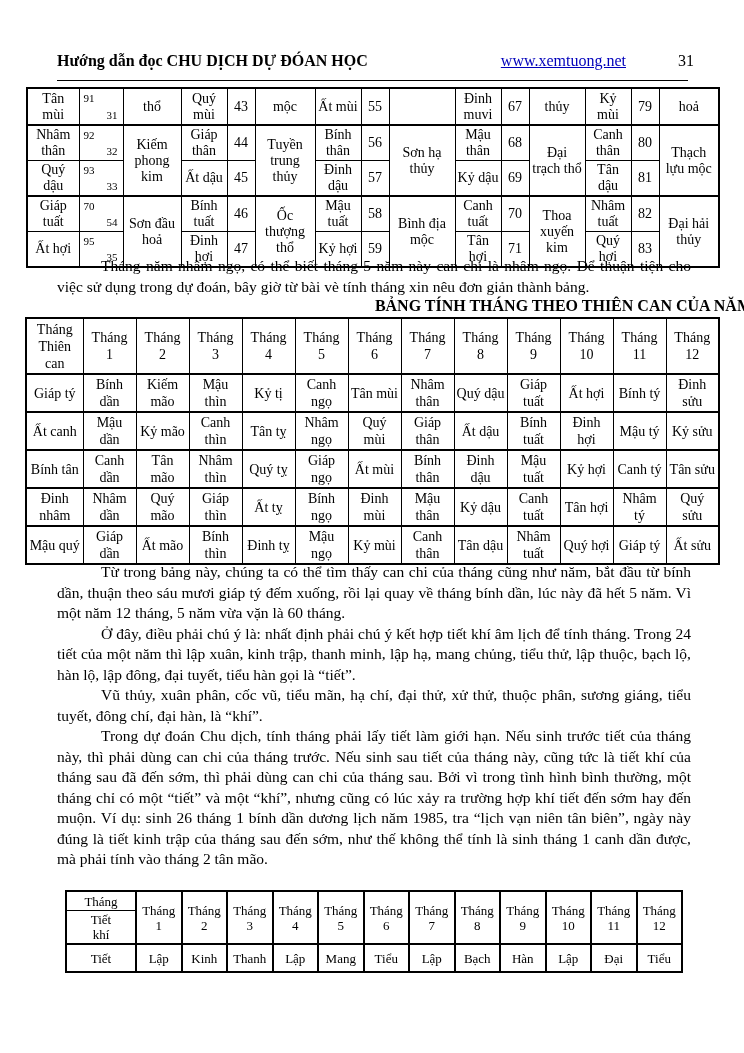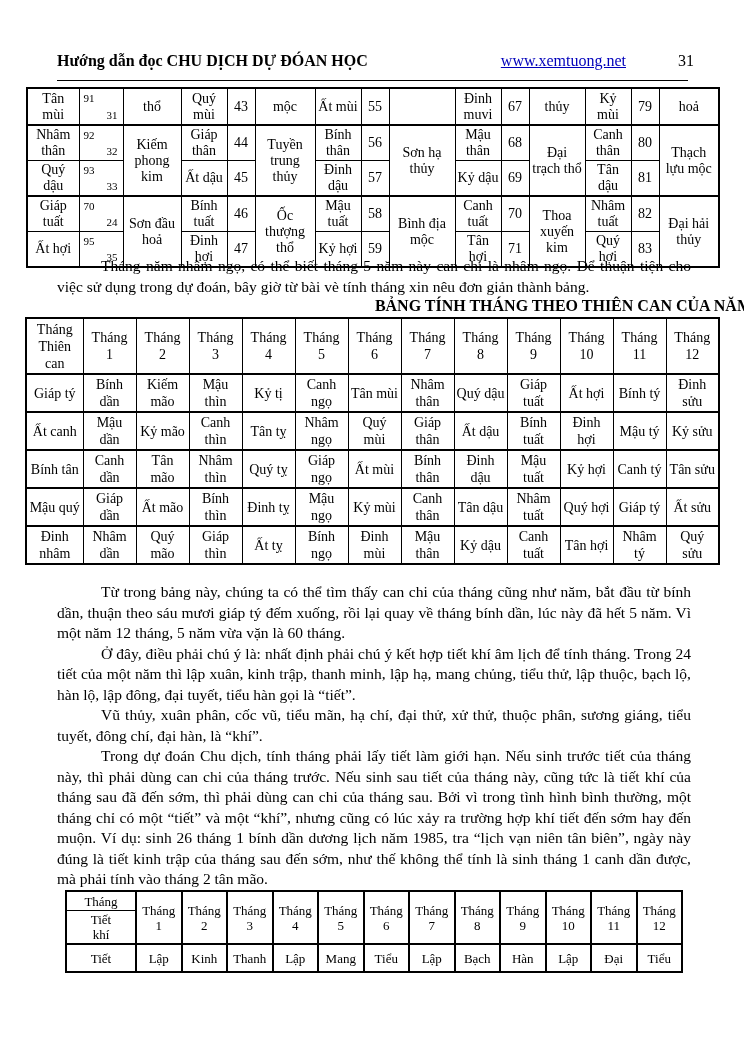--- a/index.html
+++ b/index.html
@@ -28,21 +28,21 @@
   .top-table .nt{position:absolute;top:1px;left:4px;}
   .top-table .nb{position:absolute;bottom:1px;right:5px;}
   
   .p-intro{position:absolute;left:57px;width:634px;top:255px;font-size:15.5px;line-height:21px;text-align:justify;text-indent:44px;margin:0;}
   .sec-heading{position:absolute;left:8px;width:744px;top:297px;text-align:right;font-size:16px;font-weight:bold;}
   .month-table{position:absolute;left:25px;top:317px;width:693px;height:243px;font-size:14px;line-height:17px;border:2.5px solid #000;}
   .month-table tr{border-bottom:2px solid #000;}
   .month-table th{border-bottom:2.5px solid #000;}
   .month-table .mw,.month-table .mn{display:block;}
   
-  .body-text{position:absolute;left:57px;width:634px;top:562px;font-size:15.5px;line-height:20.5px;text-align:justify;margin-top:20px;}
+  .body-text{position:absolute;left:57px;width:634px;top:562px;font-size:15.5px;line-height:20.5px;text-align:justify;}
   .body-text p{margin:0;text-indent:44px;}
   
   .tiet-table{position:absolute;left:65px;top:890px;width:616px;height:79px;font-size:13px;line-height:15px;border:2.5px solid #000;}
   .tiet-table td,.tiet-table th{border:2px solid #000;padding:0;}
   .tiet-table .t-corner{padding:0;}
   .tc-top{border-bottom:1px solid #000;padding:1px 0;}
   .tc-bot{padding:1px 0;white-space:pre-line;}
   .tiet-table .mw,.tiet-table .mn{display:block;}
   .tiet-table .trow td{height:26px;}
 </style>
@@ -129,21 +129,21 @@
       <td>57</td>
       <td class="cc">Kỷ dậu</td>
       <td>69</td>
       <td class="cc">Tân dậu</td>
       <td>81</td>
     </tr>
     <tr style="height:32px">
       <td class="cc">Giáp tuất</td>
       <td class="num">
             <span class="nt">70</span>
-            <span class="nb">24</span>
+            <span class="nb">54</span>
           </td>
       <td class="el" rowspan="2">Sơn đầu hoả</td>
       <td class="cc">Bính tuất</td>
       <td>46</td>
       <td class="el" rowspan="2">Ốc thượng thổ</td>
       <td class="cc">Mậu tuất</td>
       <td>58</td>
       <td class="el" rowspan="2">Bình địa mộc</td>
       <td class="cc">Canh tuất</td>
       <td>70</td>
@@ -281,48 +281,48 @@
       <td>Giáp ngọ</td>
       <td>Ất mùi</td>
       <td>Bính thân</td>
       <td>Đinh dậu</td>
       <td>Mậu tuất</td>
       <td>Kỷ hợi</td>
       <td>Canh tý</td>
       <td>Tân sửu</td>
     </tr>
     <tr style="height:37px">
+      <td>Đinh nhâm</td>
+      <td>Nhâm dần</td>
+      <td>Quý mão</td>
+      <td>Giáp thìn</td>
+      <td>Ất tỵ</td>
+      <td>Bính ngọ</td>
+      <td>Đinh mùi</td>
+      <td>Mậu thân</td>
+      <td>Kỷ dậu</td>
+      <td>Canh tuất</td>
+      <td>Tân hợi</td>
+      <td>Nhâm tý</td>
+      <td>Quý sửu</td>
+    </tr>
+    <tr style="height:37px">
       <td>Mậu quý</td>
       <td>Giáp dần</td>
       <td>Ất mão</td>
       <td>Bính thìn</td>
       <td>Đinh tỵ</td>
       <td>Mậu ngọ</td>
       <td>Kỷ mùi</td>
       <td>Canh thân</td>
       <td>Tân dậu</td>
       <td>Nhâm tuất</td>
       <td>Quý hợi</td>
       <td>Giáp tý</td>
       <td>Ất sửu</td>
-    </tr>
-    <tr style="height:37px">
-      <td>Đinh nhâm</td>
-      <td>Nhâm dần</td>
-      <td>Quý mão</td>
-      <td>Giáp thìn</td>
-      <td>Ất tỵ</td>
-      <td>Bính ngọ</td>
-      <td>Đinh mùi</td>
-      <td>Mậu thân</td>
-      <td>Kỷ dậu</td>
-      <td>Canh tuất</td>
-      <td>Tân hợi</td>
-      <td>Nhâm tý</td>
-      <td>Quý sửu</td>
     </tr>
   </tbody>
     </table>
 
   <div class="body-text">
     <p>Từ trong bảng này, chúng ta có thể tìm thấy can chi của tháng cũng như năm, bắt đầu từ bính dần, thuận theo sáu mươi giáp tý đếm xuống, rồi lại quay về tháng bính dần, lúc này đã hết 5 năm. Vì một năm 12 tháng, 5 năm vừa vặn là 60 tháng.</p>
     <p>Ở đây, điều phải chú ý là: nhất định phải chú ý kết hợp tiết khí âm lịch để tính tháng. Trong 24 tiết của một năm thì lập xuân, kinh trập, thanh minh, lập hạ, mang chủng, tiểu thử, lập thuộc, bạch lộ, hàn lộ, lập đông, đại tuyết, tiểu hàn gọi là “tiết”.</p>
     <p>Vũ thủy, xuân phân, cốc vũ, tiểu mãn, hạ chí, đại thử, xử thử, thuộc phân, sương giáng, tiểu tuyết, đông chí, đại hàn, là “khí”.</p>
     <p>Trong dự đoán Chu dịch, tính tháng phải lấy tiết làm giới hạn. Nếu sinh trước tiết của tháng này, thì phải dùng can chi của tháng trước. Nếu sinh sau tiết của tháng này, cũng tức là tiết khí của tháng sau đã đến sớm, thì phải dùng can chi của tháng sau. Bởi vì trong tình hình bình thường, một tháng chỉ có một “tiết” và một “khí”, nhưng cũng có lúc xảy ra trường hợp khí tiết đến sớm hay đến muộn. Ví dụ: sinh 26 tháng 1 bính dần dương lịch năm 1985, tra “lịch vạn niên tân biên”, ngày này đúng là tiết kinh trập của tháng sau đến sớm, như thế không thể tính là sinh tháng 1 canh dần được, mà phải tính vào tháng 2 tân mão.</p>
   </div>

